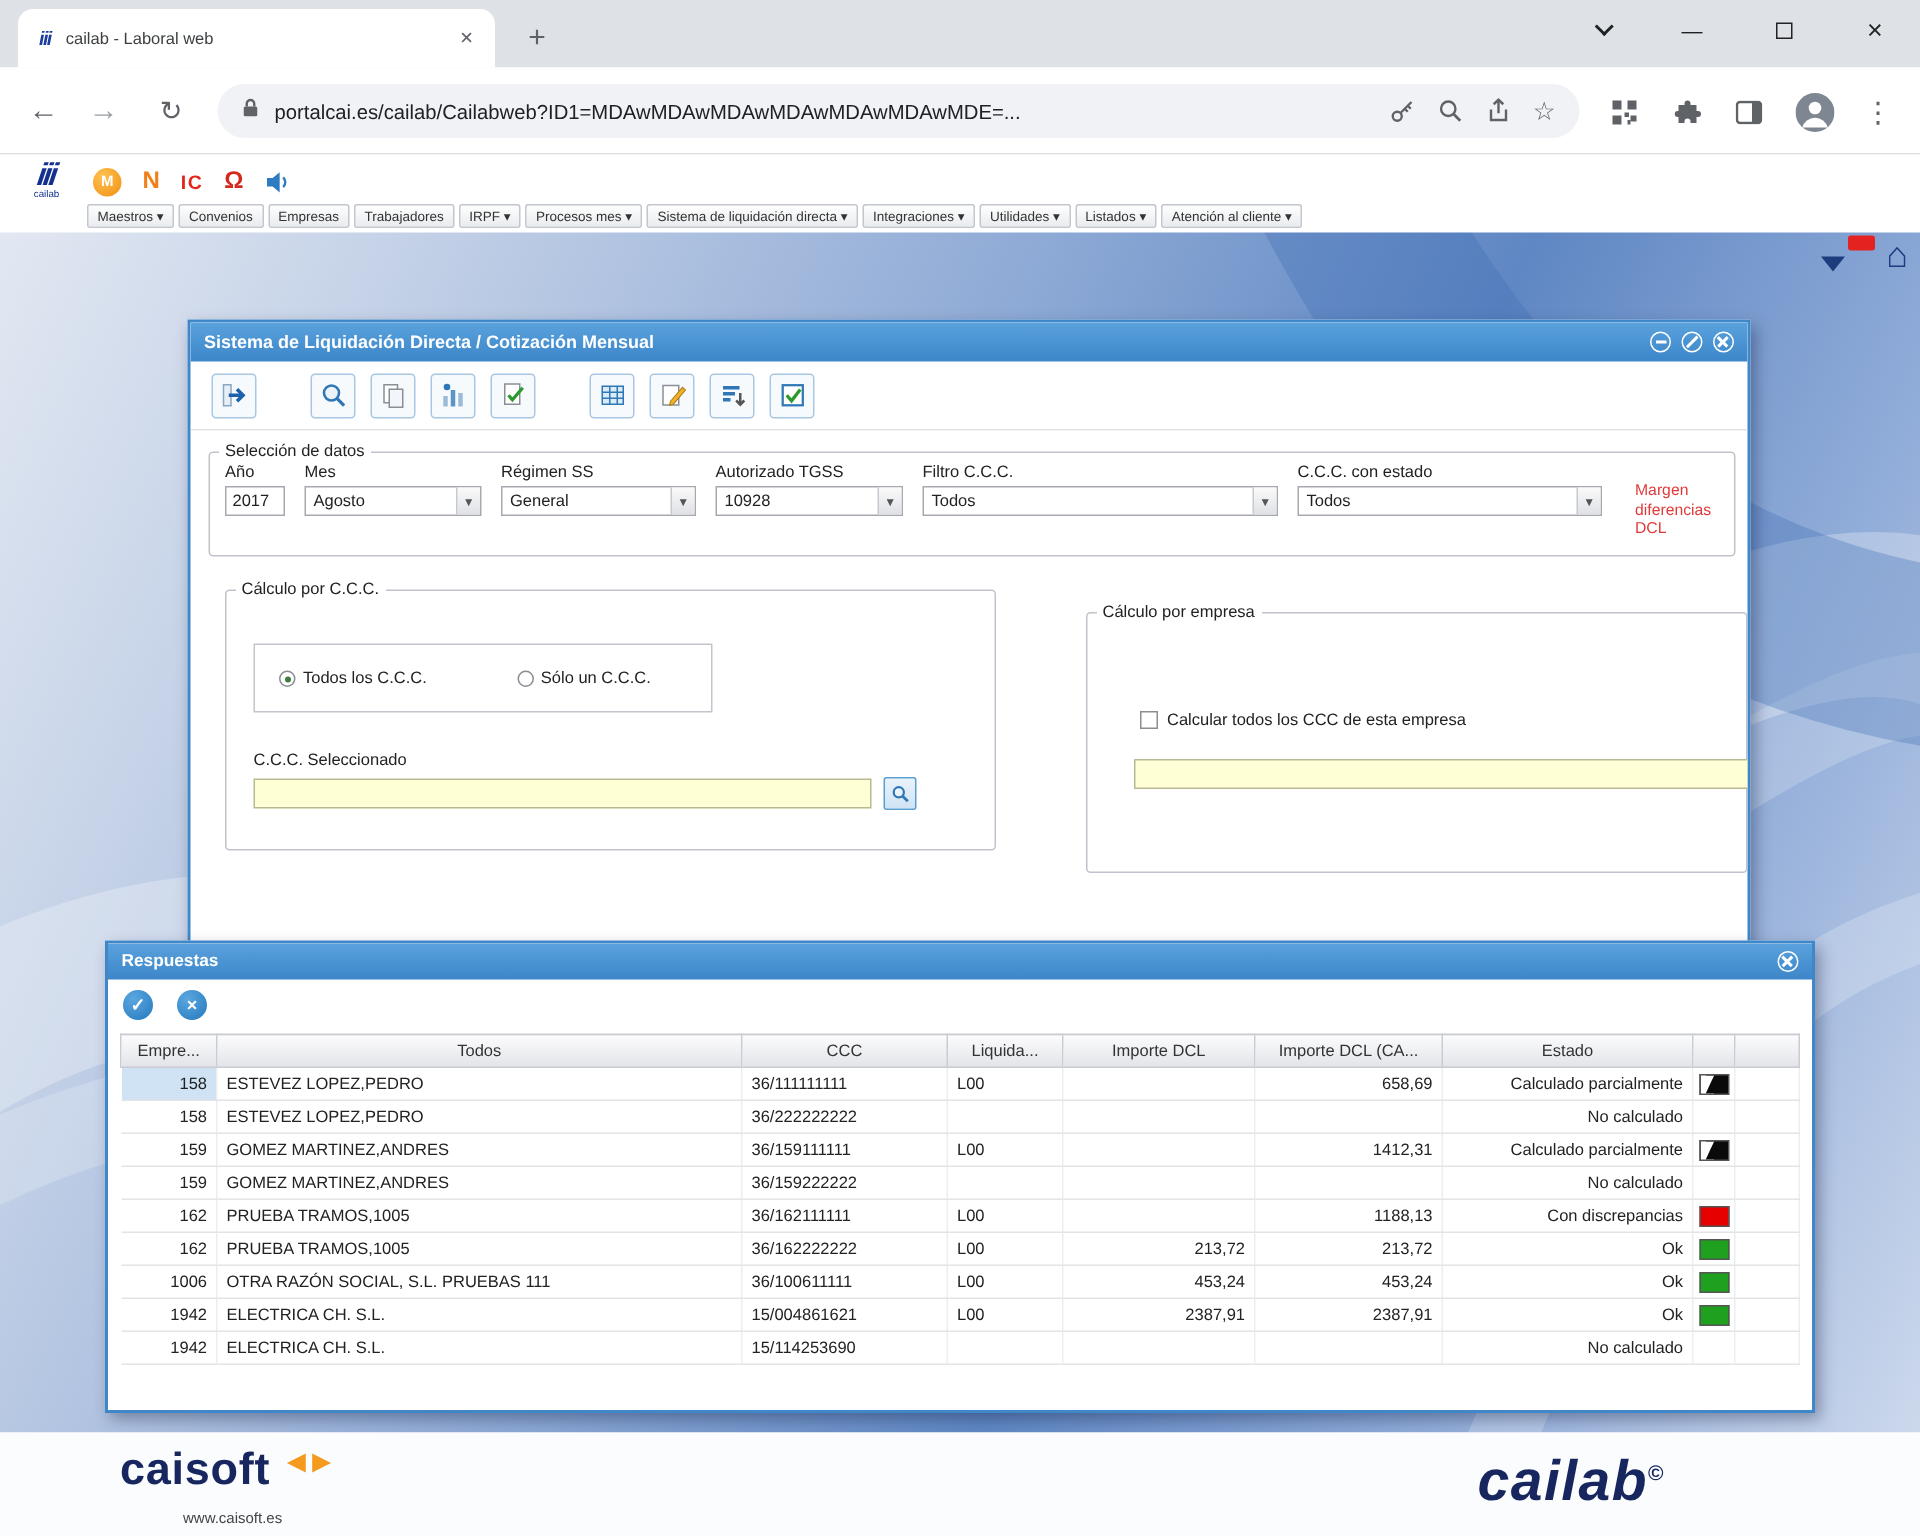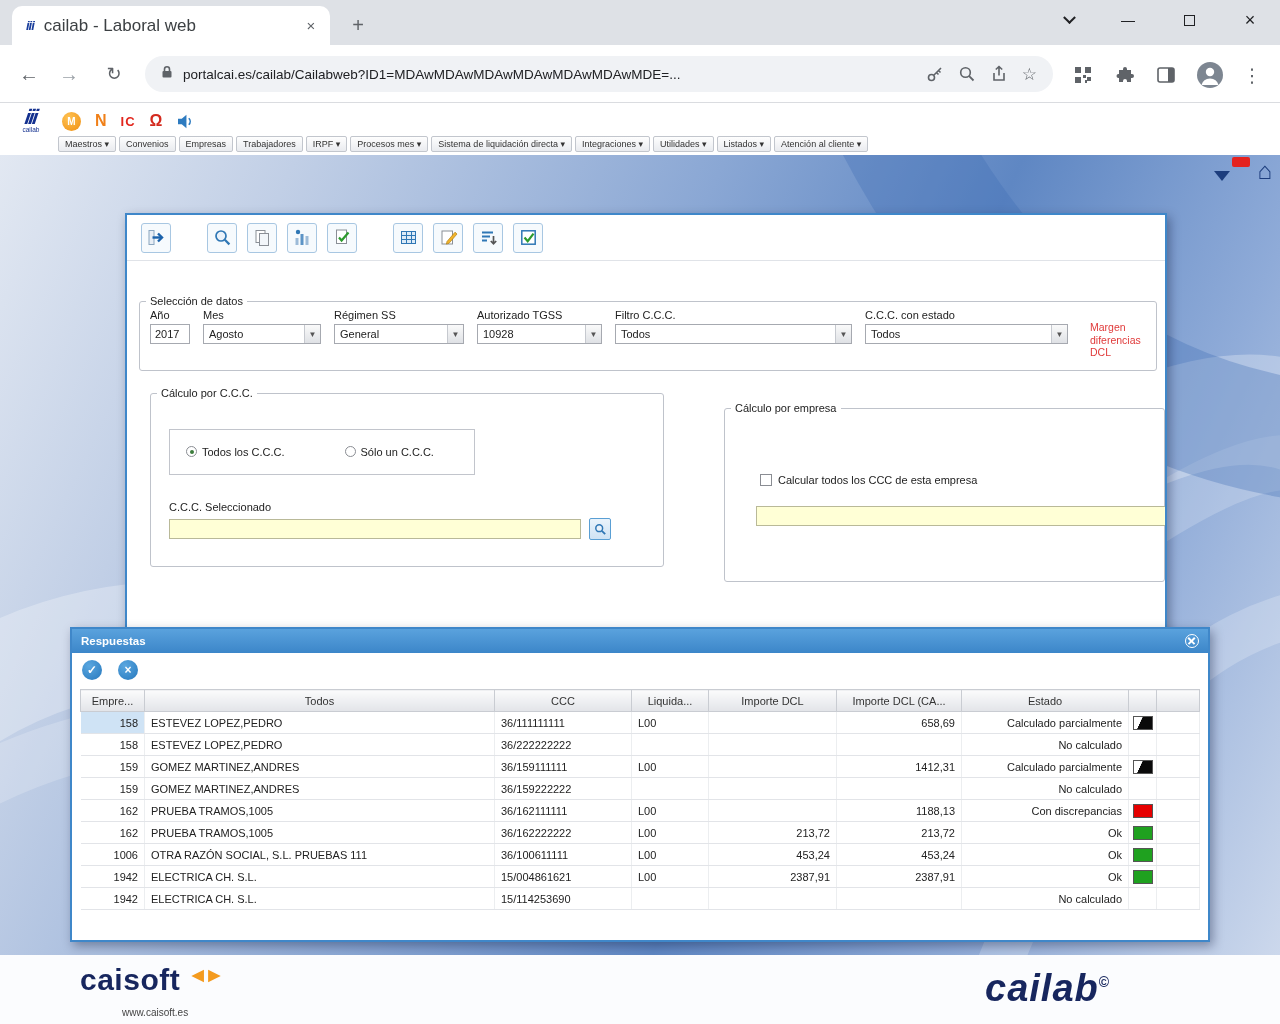--- a/index.html
+++ b/index.html
@@ -4,21 +4,21 @@
 <style>
   * { margin:0; padding:0; box-sizing:border-box; }
   html,body { width:1280px; height:1024px; overflow:hidden; }
   body { font-family:"Liberation Sans", sans-serif; background:#222; }
   .stage { position:relative; width:1280px; height:1024px; background:#fff; overflow:hidden; }
 
   
   .tabstrip { position:absolute; left:0; top:0; width:1280px; height:45px; background:#dee1e6; }
   .tab { position:absolute; left:12px; top:6px; width:318px; height:39px; background:#fff; border-radius:10px 10px 0 0; display:flex; align-items:center; padding:0 10px 0 14px; }
   .favicon { font-style:italic; font-weight:bold; color:#1a3e9c; font-size:13px; letter-spacing:-1px; }
-  .tab-title { font-size:17px; color:#3c4043; margin-left:10px; flex:1; white-space:nowrap; overflow:hidden; }
+  .tab-title { font-size:11px; color:#3c4043; margin-left:10px; flex:1; white-space:nowrap; overflow:hidden; }
   .tab-close { color:#5f6368; font-size:15px; width:18px; height:18px; display:flex; align-items:center; justify-content:center; border-radius:50%; cursor:default; }
   .newtab { position:absolute; left:345px; top:12px; width:26px; height:26px; font-size:20px; color:#5f6368; display:flex; align-items:center; justify-content:center; }
   .wctl { position:absolute; top:4px; width:46px; height:32px; display:flex; align-items:center; justify-content:center; color:#202124; font-size:14px; }
   .chev { width:9px; height:9px; border-right:2px solid #202124; border-bottom:2px solid #202124; transform:rotate(45deg) translate(-2px,-2px); }
   .maxbox { width:11px; height:11px; border:1.5px solid #202124; }
 
   .addrbar { position:absolute; left:0; top:45px; width:1280px; height:58px; background:#fff; border-bottom:1px solid #dadce0; }
   .nav-ic { position:absolute; top:14px; width:30px; height:30px; display:flex; align-items:center; justify-content:center; font-size:20px; color:#5f6368; }
   .urlpill { position:absolute; left:145px; top:11px; width:908px; height:36px; background:#f0f2f5; border-radius:18px; display:flex; align-items:center; padding:0 16px; }
   .url-text { font-size:13.5px; color:#202124; margin-left:10px; flex:1; white-space:nowrap; overflow:hidden; }
@@ -76,21 +76,21 @@
   .tinput { height:20px; border:1px solid #a6a9b0; font-size:11px; padding:0 4px; font-family:"Liberation Sans",sans-serif; background:#fff; color:#222; }
   .w40{width:40px;} .w118{width:118px;} .w130{width:130px;} .w125{width:125px;} .w237{width:237px;} .w203{width:203px;}
   .select { height:20px; border:1px solid #a6a9b0; background:#fff; display:flex; align-items:center; }
   .select .val { flex:1; font-size:11px; padding:0 5px; color:#222; white-space:nowrap; overflow:hidden; }
   .select .arr { width:16px; align-self:stretch; border-left:1px solid #c6c9cf; background:linear-gradient(#fafafa,#dfe1e5); display:flex; align-items:center; justify-content:center; font-size:8px; color:#555; }
   .margen { position:absolute; right:8px; top:14px; width:58px; font-size:10.5px; color:#e03a3a; line-height:1.2; }
 
   .fs-ccc { left:23px; top:172px; width:514px; height:180px; }
   .fs-emp { left:597px; top:187px; width:441px; height:180px; }
   .radio-box { position:absolute; left:18px; top:30px; width:306px; height:46px; border:1px solid #c2c5cc; display:flex; align-items:center; }
-  .radio { display:flex; align-items:flex-start; margin-left:16px; font-size:11px; color:#222; }
+  .radio { display:flex; align-items:flex-end; margin-left:16px; font-size:11px; color:#222; }
   .rdot { width:11px; height:11px; border:1px solid #8a8d93; border-radius:50%; background:#fff; margin-right:5px; position:relative; }
   .rdot.on::after { content:""; position:absolute; left:2.5px; top:2.5px; width:4px; height:4px; border-radius:50%; background:#3c7c3c; }
   .ccc-label { position:absolute; left:18px; top:102px; font-size:11px; color:#222; }
   .yellow { background:#ffffd6; border:1px solid #b9b998; height:20px; font-size:11px; padding:0 4px; font-family:"Liberation Sans",sans-serif; }
   .ccc-input { position:absolute; left:18px; top:120px; width:412px; }
   .ccc-search { position:absolute; left:438px; top:119px; width:22px; height:22px; border:1px solid #5a9fd4; background:linear-gradient(#eaf3fb,#cfe3f4); border-radius:2px; display:flex; align-items:center; justify-content:center; }
   .chk-row { position:absolute; left:35px; top:60px; display:flex; align-items:center; font-size:11px; color:#222; }
   .chk { width:12px; height:12px; border:1px solid #8a8d93; background:#fff; margin-right:6px; }
   .emp-input { position:absolute; left:31px; top:92px; right:-2px; }
 
@@ -245,20 +245,26 @@
       <path d="M980 860 C 1090 560, 1200 470, 1340 450" stroke="#ffffff" stroke-opacity="0.22" stroke-width="45" fill="none"></path>
     </svg>
 
     <div class="corner">
       <span class="badge"></span>
       <span class="corner-arrow"></span>
       <span class="home-ic">⌂</span>
     </div>
 
     <div class="dlg">
+      <div class="dlg-title">
+        <span class="dlg-title-text">Sistema de Liquidación Directa / Cotización Mensual</span>
+        <span class="tb-circle min"></span>
+        <span class="tb-circle slash"></span>
+        <span class="tb-circle close"></span>
+      </div>
       <div class="dlg-toolbar">
           <div class="toolbtn">
             <svg viewBox="0 0 19 19">
               <rect x="2" y="2.5" width="5" height="14" fill="#e8eef5" stroke="#8aa6c0"></rect>
               <path d="M5.5 9.5h9" stroke="#1b62ab" stroke-width="2.4"></path>
               <path d="M11 5.5l4 4-4 4" fill="none" stroke="#1b62ab" stroke-width="2.4"></path>
             </svg>
           </div>
           <div class="toolbtn gap">
             <svg viewBox="0 0 19 19">

